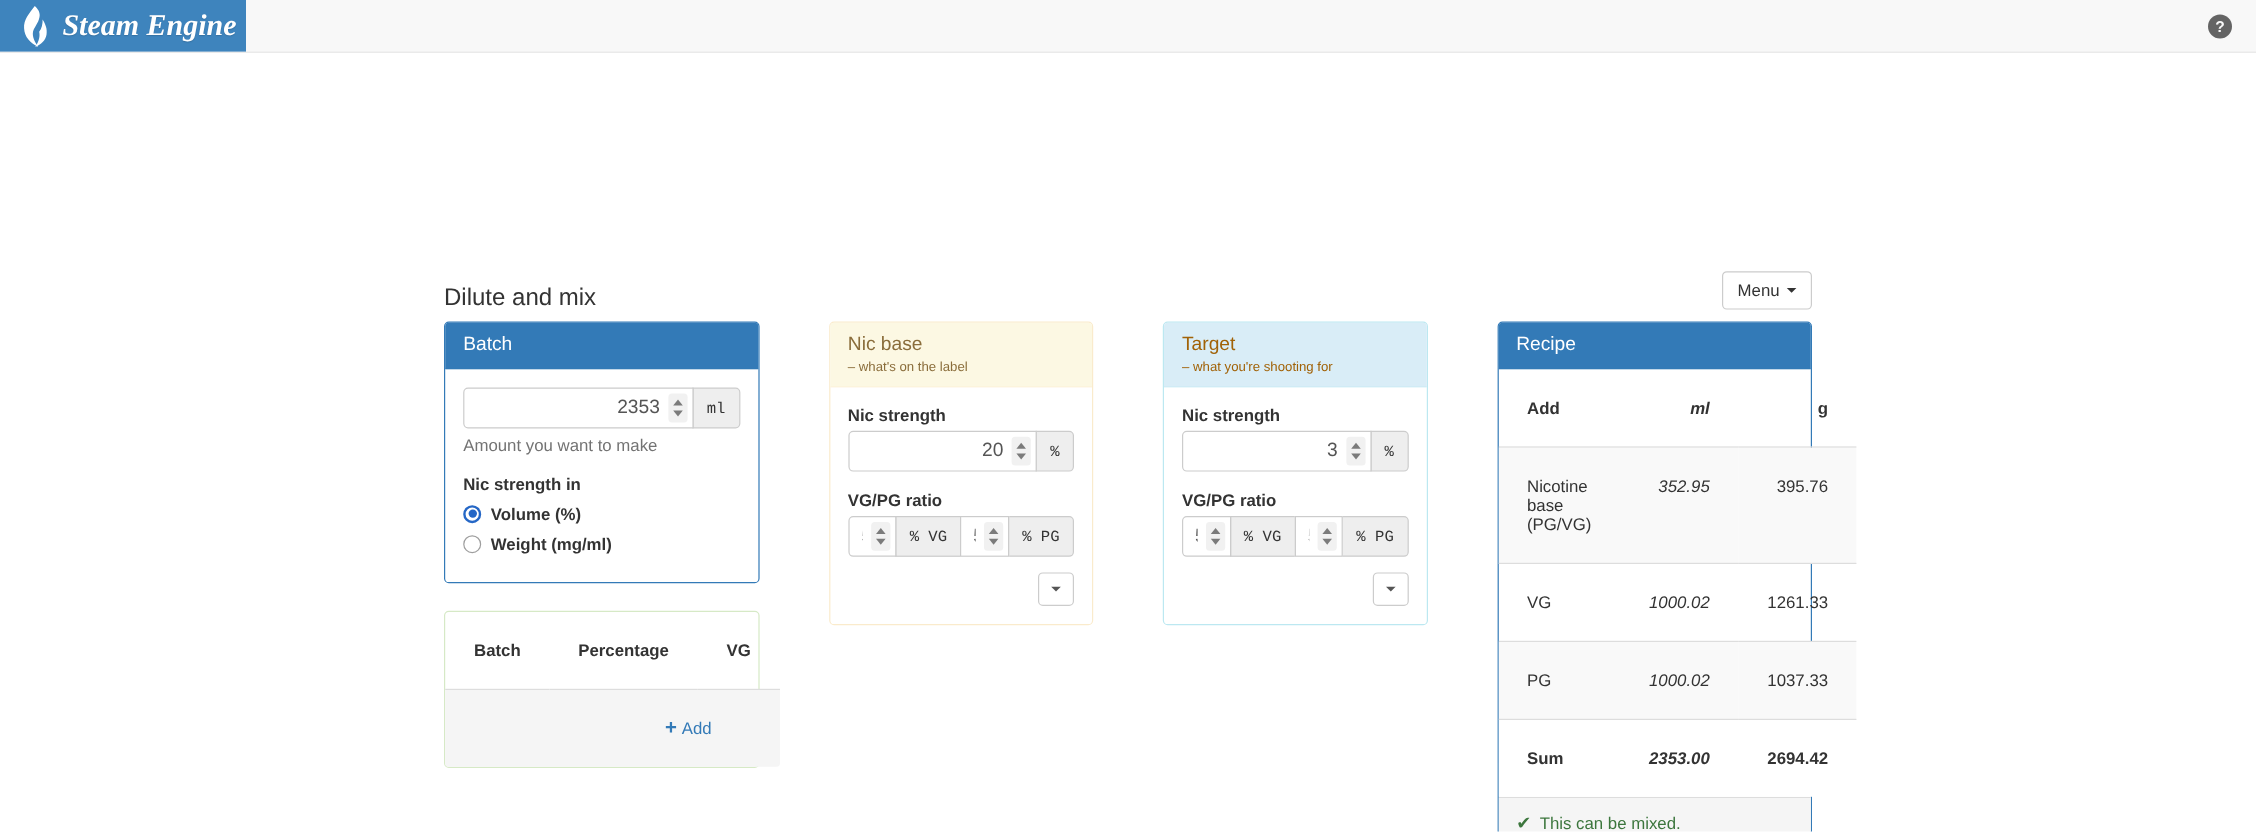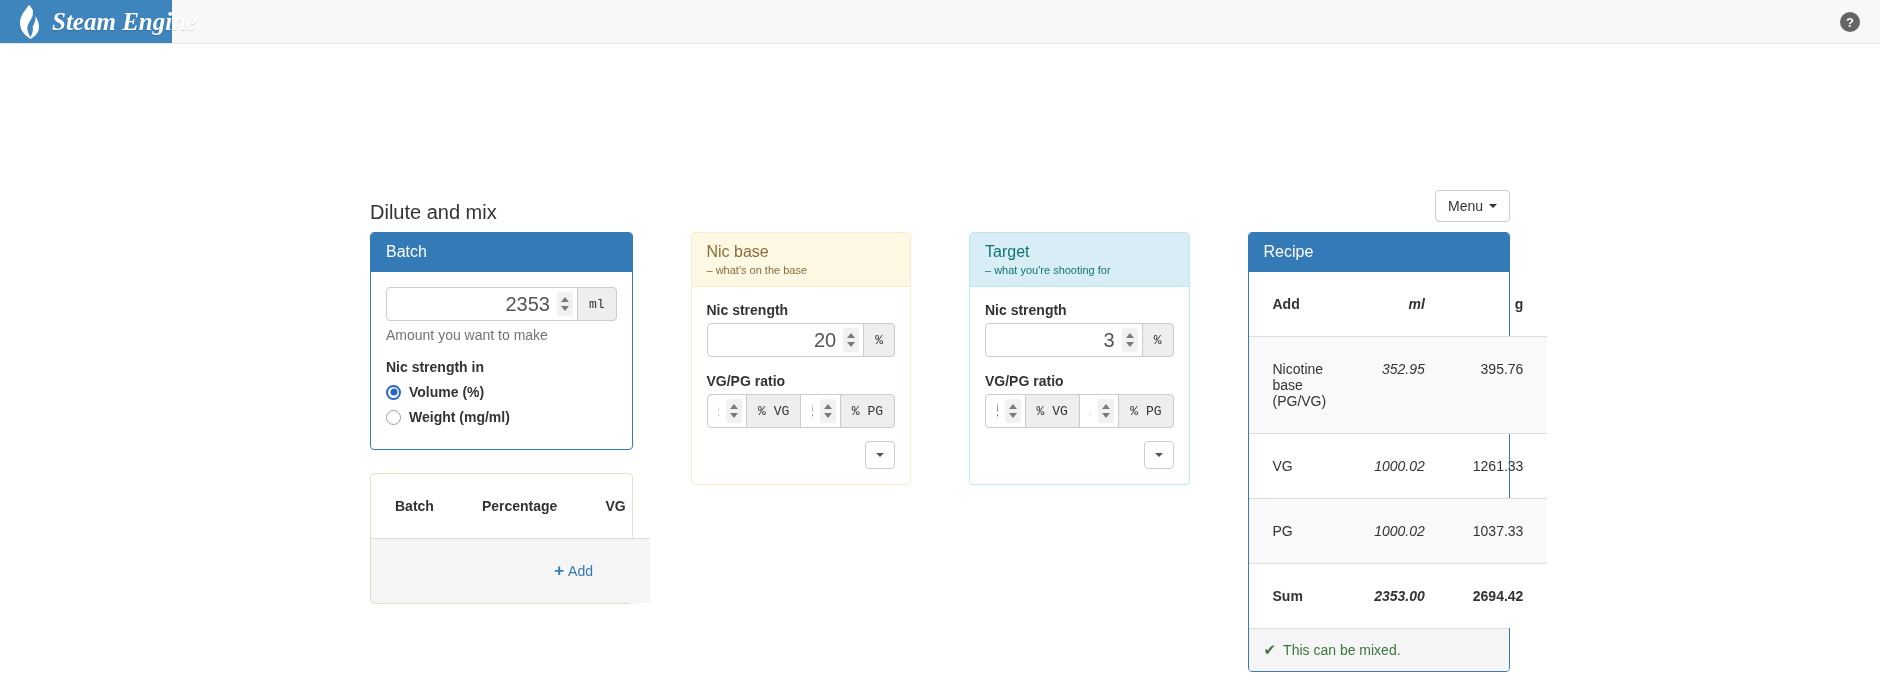--- a/index.html
+++ b/index.html
@@ -14,21 +14,21 @@
   
   .navbar {
     position: relative;
     height: 44px;
     background: #f8f8f8;
     border-bottom: 1px solid #e7e7e7;
     display: flex;
     align-items: stretch;
   }
   .brand {
-    width: 172px;
+    width: 205px;
     background: #3e84bd;
     color: #fff;
     display: flex;
     align-items: center;
     padding: 0 14px 0 16px;
     cursor: pointer;
   }
   .brand svg { width: 26px; height: 36px; margin-right: 10px; flex: 0 0 auto; }
   .brand-text {
     font-family: "Liberation Serif", serif;
@@ -81,20 +81,21 @@
   .btn {
     display: inline-flex;
     align-items: center;
     background: #fff;
     border: 1px solid #ccc;
     border-radius: 4px;
     color: #333;
     font-size: 14px;
     cursor: pointer;
     font-family: inherit;
+    margin-top: 36px;
   }
   .menu-btn { padding: 7px 12px; }
   .caret {
     display: inline-block;
     width: 0; height: 0;
     border-left: 4px solid transparent;
     border-right: 4px solid transparent;
     border-top: 4px solid #333;
     margin-left: 6px;
   }
@@ -108,36 +109,36 @@
   .panel-subtitle { font-size: 11px; margin-top: 3px; }
   .panel-body { padding: 15px; }
 
   .panel-primary { border-color: #337ab7; }
   .panel-primary > .panel-heading { background: #337ab7; color: #fff; border-color: #337ab7; }
 
   .panel-warning { border-color: #faebcc; }
   .panel-warning > .panel-heading { background: #fcf8e3; color: #8a6d3b; border-color: #faebcc; }
 
   .panel-info { border-color: #bce8f1; }
-  .panel-info > .panel-heading { background: #d9edf7; color: #0f766e; border-color: #bce8f1; }
+  .panel-info > .panel-heading { background: #d9edf7; color: #a16207; border-color: #bce8f1; }
 
   .panel-success { border-color: #d6e9c6; }
   .panel-success > .panel-heading { background: #dff0d8; color: #3c763d; border-color: #d6e9c6; }
 
   
   .field-label { font-weight: bold; display: block; margin-bottom: 5px; }
   .input-group { display: flex; width: 100%; }
   .input-group > * + * { margin-left: -1px; }
   .num-wrap { position: relative; flex: 1 1 auto; min-width: 0; }
   .num-wrap input {
     width: 100%;
     height: 34px;
     border: 1px solid #ccc;
     padding: 6px 27px 6px 10px;
-    font-size: 20px;
+    font-size: 16px;
     color: #555;
     text-align: right;
     font-family: inherit;
     background: #fff;
     outline: none;
   }
   .input-group > .num-wrap:first-child input { border-radius: 4px 0 0 4px; }
   .spinner {
     position: absolute;
     right: 5px; top: 50%;
@@ -320,21 +321,21 @@
             </tr>
           </tbody>
         </table>
       </div>
     </div>
 
     <div class="col">
       <div class="panel panel-warning">
         <div class="panel-heading">
           <div class="panel-title">Nic base</div>
-          <div class="panel-subtitle">– what's on the base</div>
+          <div class="panel-subtitle">– what's on the label</div>
         </div>
         <div class="panel-body">
           <label class="field-label">Nic strength</label>
           <div class="input-group">
             <div class="num-wrap">
               <input type="text" value="20" style="">
               <span class="spinner">
                   <span class="spin-up"></span>
                   <span class="spin-dn"></span>
                 </span>

